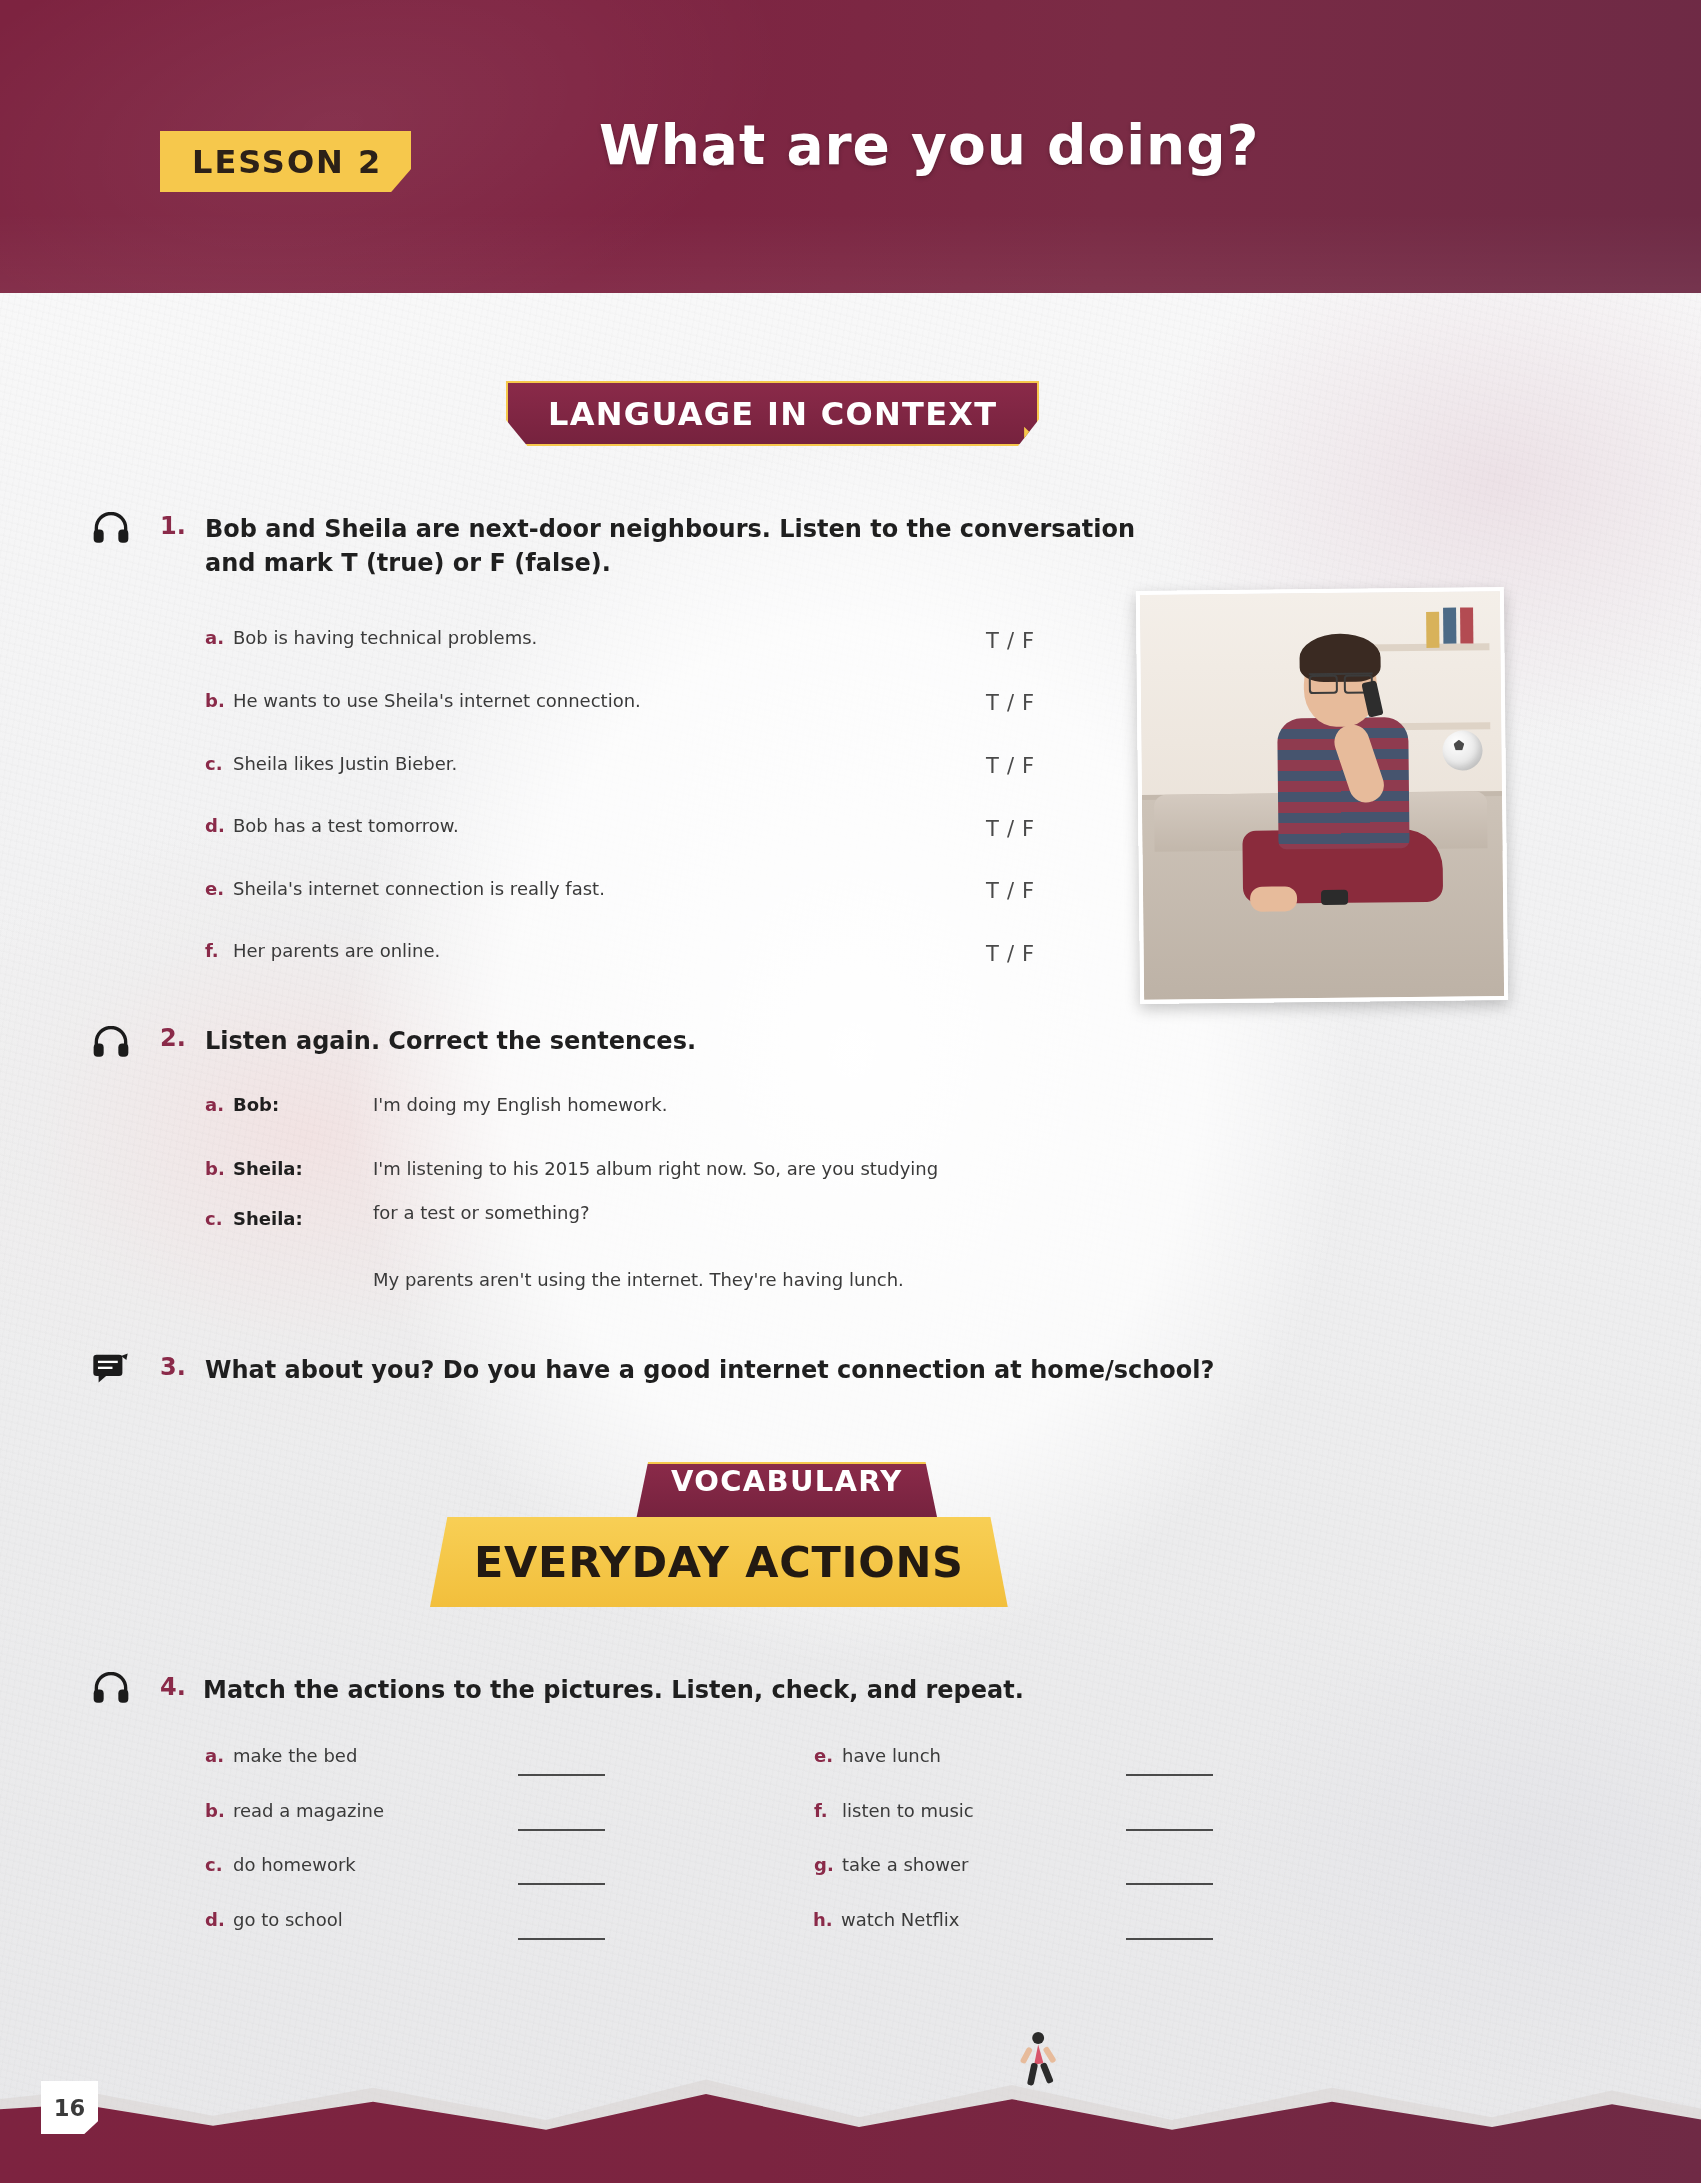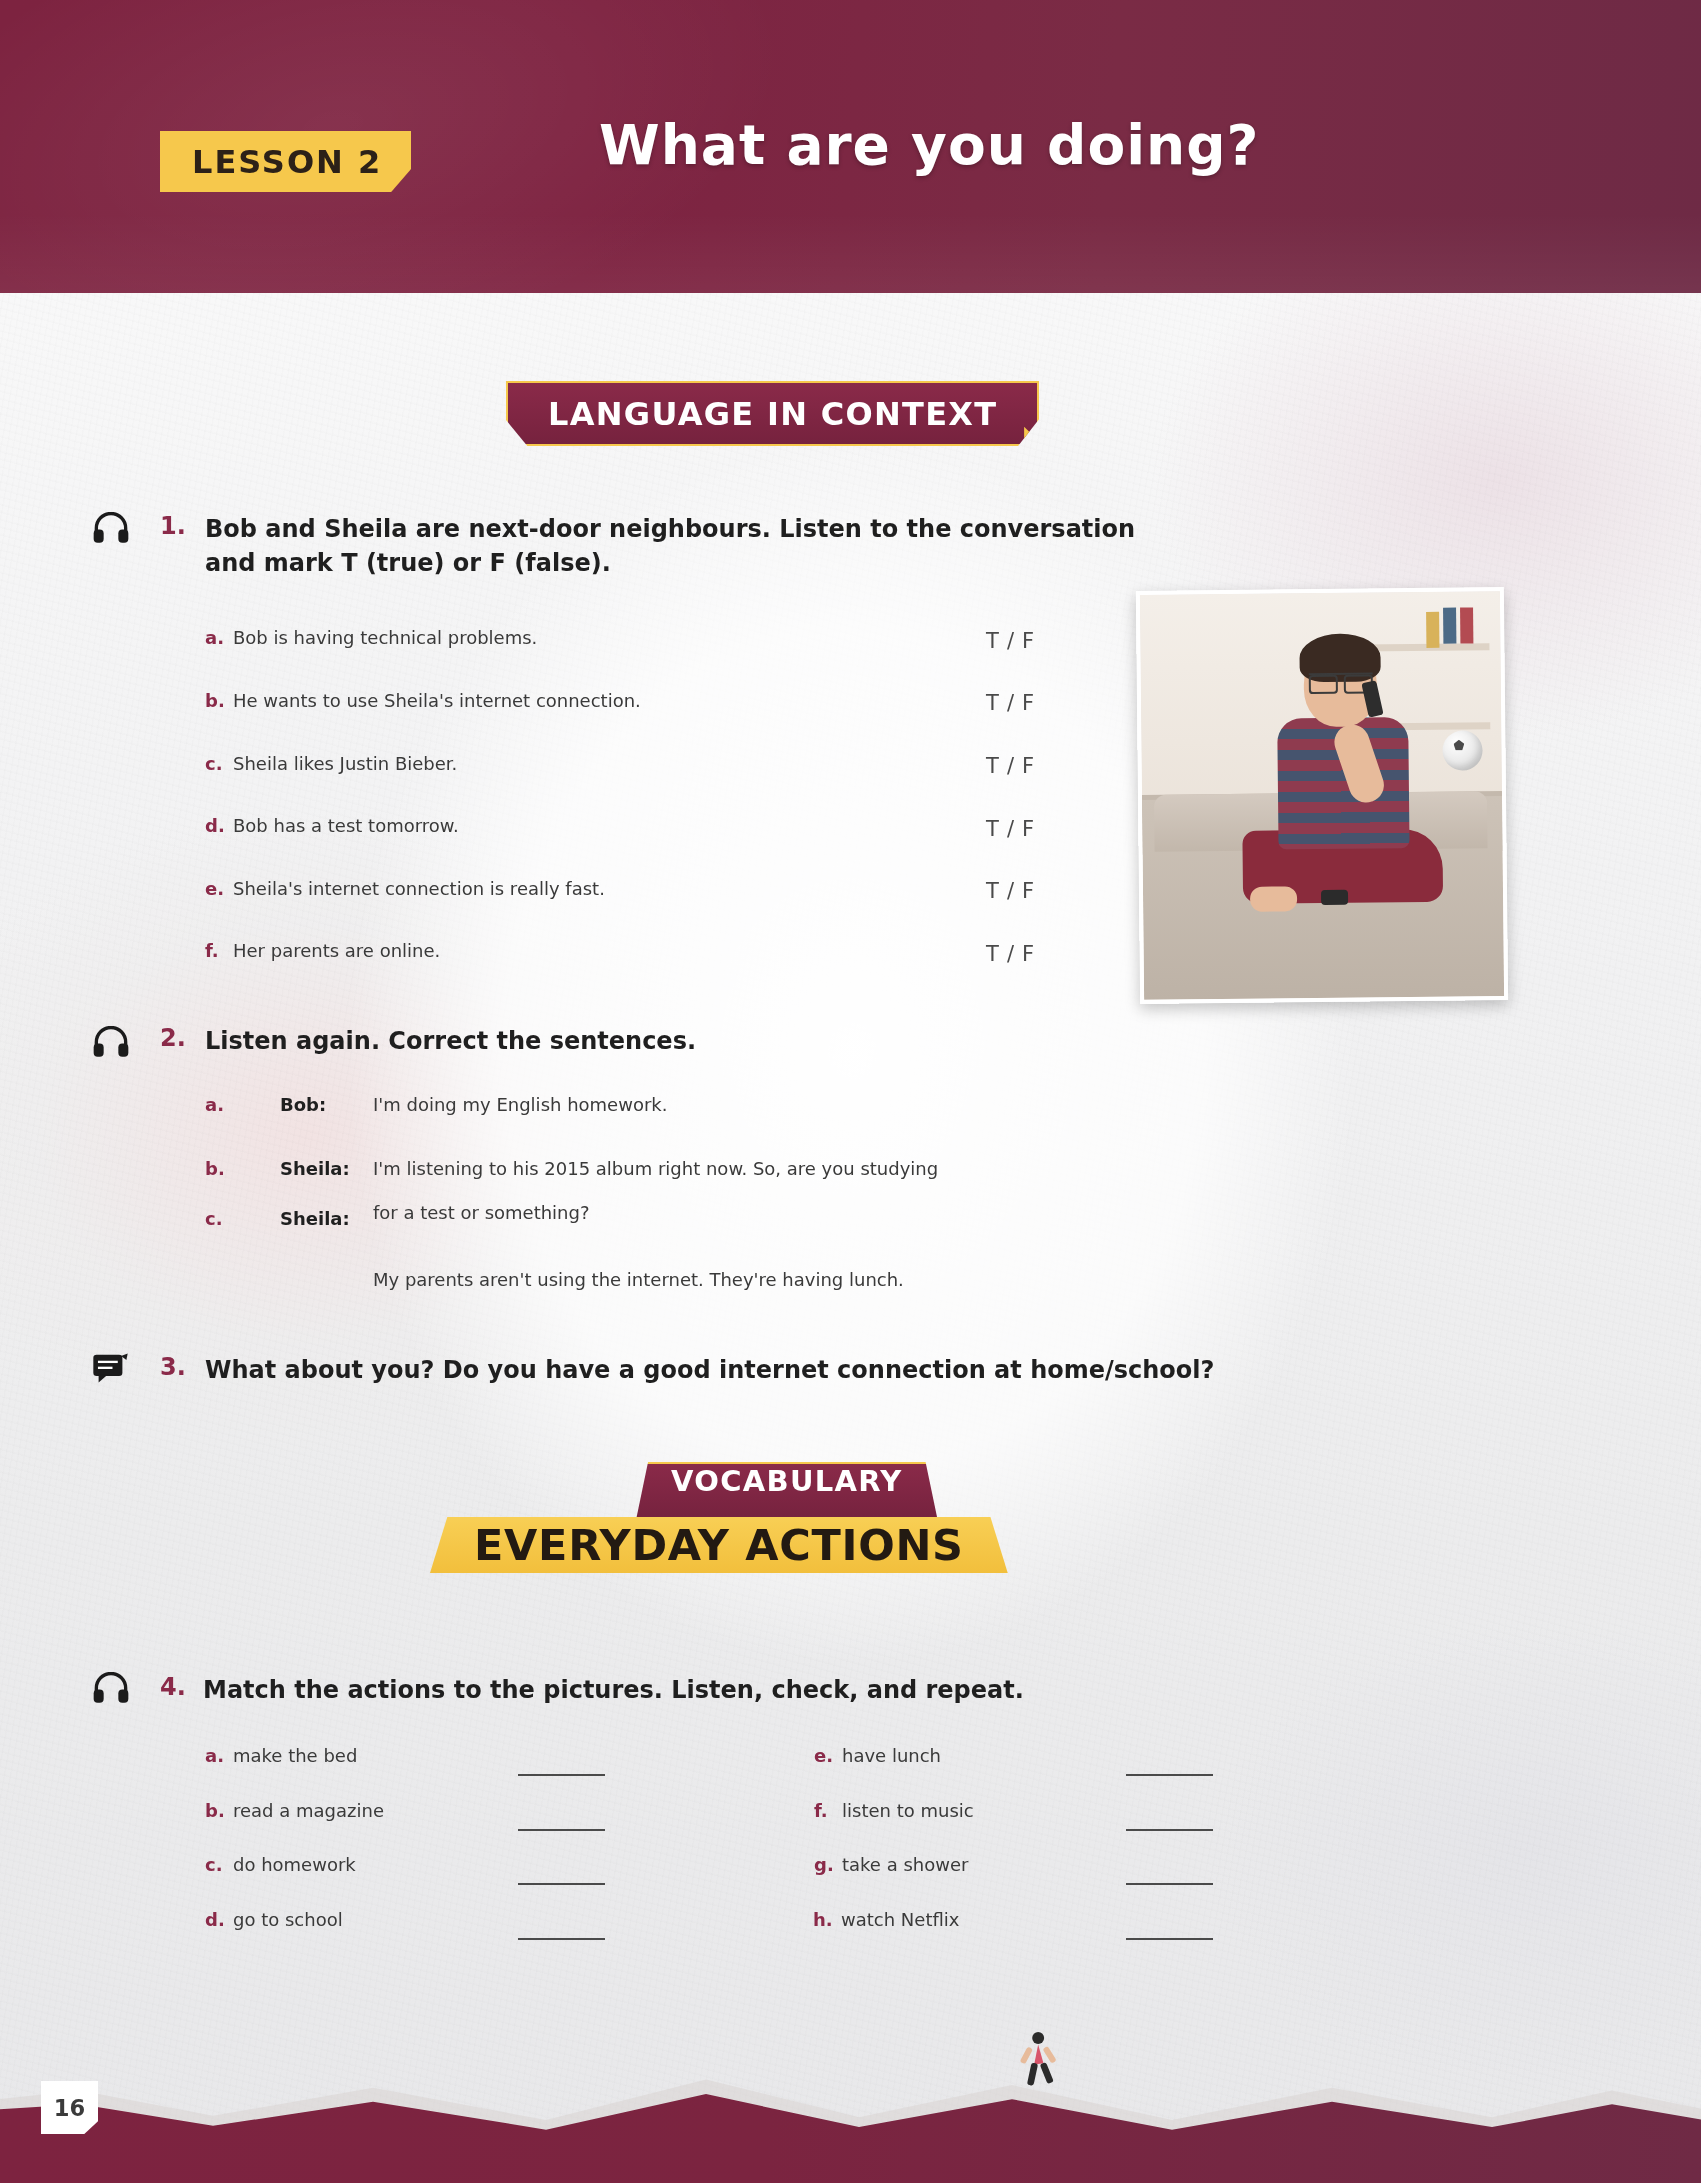--- a/index.html
+++ b/index.html
@@ -136,21 +136,21 @@
   }
   .banner-vocab span {
     font-weight: 700;
     font-size: 29px;
     letter-spacing: 1.3px;
     color: #ffffff;
   }
   .banner-everyday {
     position: absolute;
     left: 430px; top: 1517px;
-    height: 56px;
+    height: 90px;
     background: linear-gradient(180deg, #f8cf55 0%, #f2bf3c 100%);
     display: flex;
     align-items: center;
     justify-content: center;
     padding: 0 44px;
     clip-path: polygon(3% 0, 97% 0, 100% 100%, 0 100%);
     box-shadow: 0 2.7px 0 rgba(0,0,0,0.10);
   }
   .banner-everyday span {
     font-weight: 700;
@@ -196,21 +196,20 @@
   .tf {
     position: absolute;
     font-size: 21px;
     color: #4a4a4a;
     letter-spacing: 0.7px;
   }
 
   .spk {
     font-weight: 700;
     color: #1f1f1f;
-    margin-left: 47px;
   }
 
   
   .photo {
     position: absolute;
     left: 1138px; top: 589px;
     width: 360px; height: 405px;
     border: 4px solid #ffffff;
     box-shadow: 0 5.3px 14.7px rgba(0,0,0,0.22);
     overflow: hidden;

